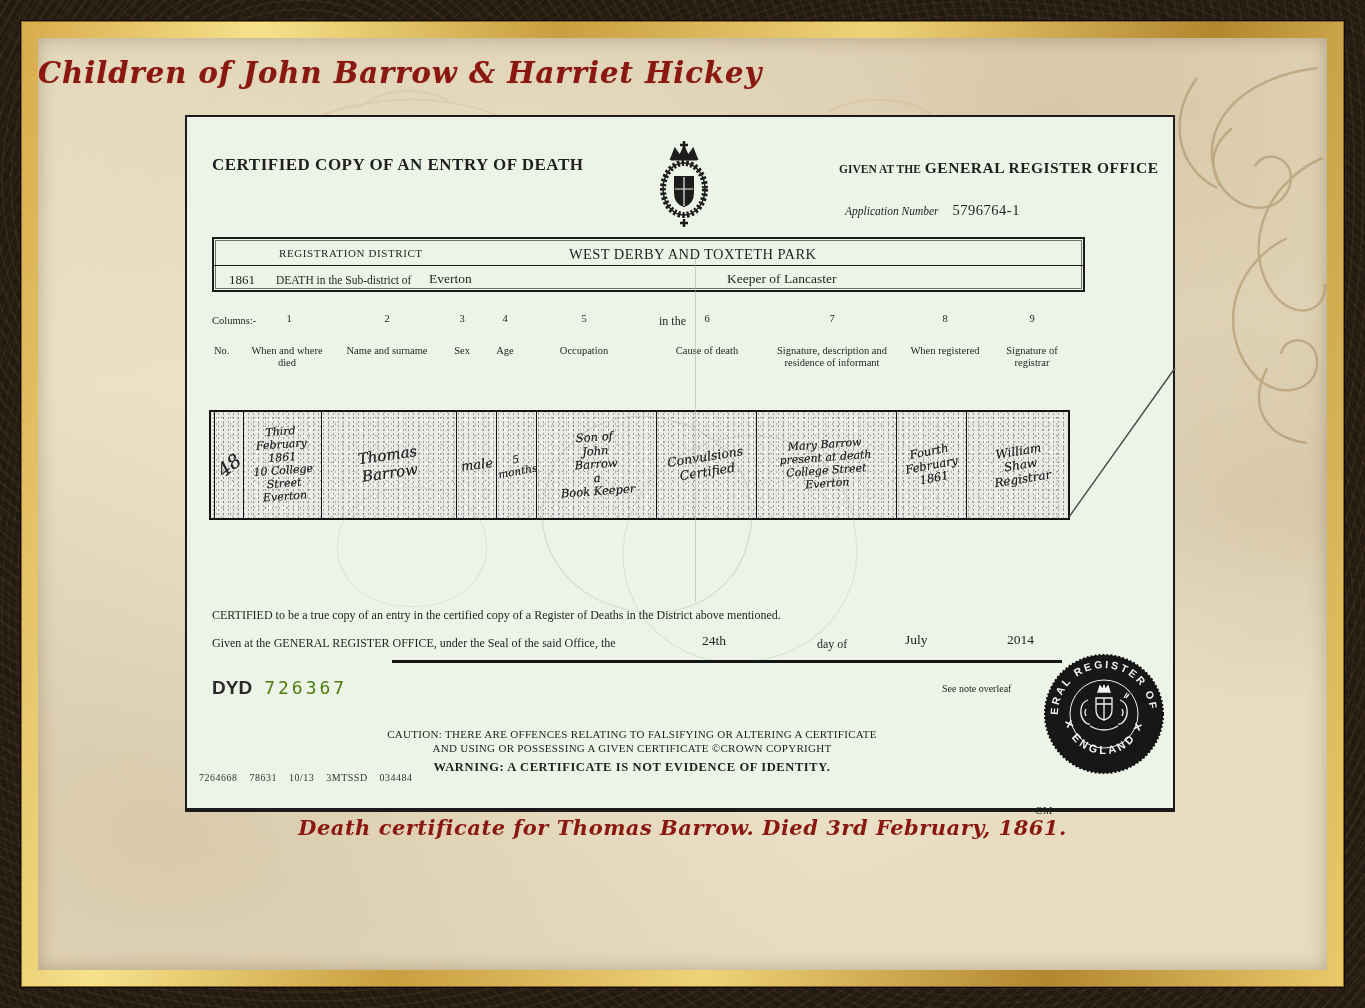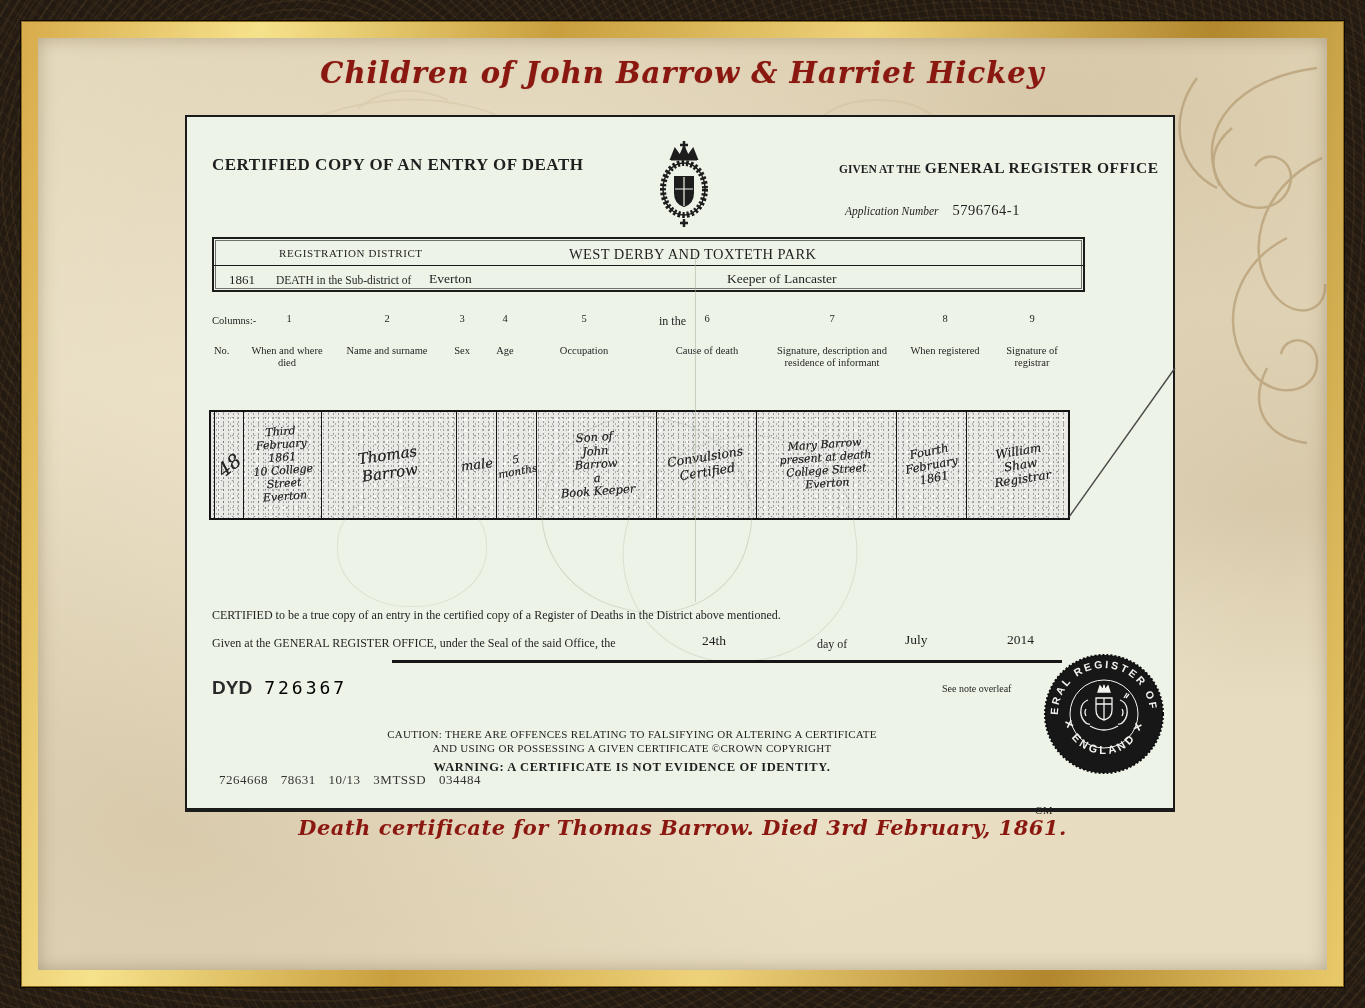--- a/index.html
+++ b/index.html
@@ -25,21 +25,21 @@
       radial-gradient(ellipse at 78% 10%, rgba(168,138,95,.28), transparent 42%),
       radial-gradient(ellipse at 10% 85%, rgba(158,128,88,.20), transparent 40%),
       radial-gradient(ellipse at 45% 40%, rgba(255,250,235,.55), transparent 70%),
       radial-gradient(ellipse at 95% 50%, rgba(150,120,80,.18), transparent 30%),
       radial-gradient(ellipse at 30% 5%, rgba(160,132,92,.16), transparent 35%);
     box-shadow:inset 0 0 18px rgba(90,70,40,.35);
   }
   .flourish{position:absolute;right:0;top:0;pointer-events:none;}
   .flourish2{position:absolute;left:120px;top:10px;pointer-events:none;opacity:.45;}
   .title{
-    position:absolute;top:18px;left:0;width:100%;margin:0;text-align:center;
+    position:absolute;top:18px;left:0;width:100%;margin:0;
     font:bold italic 29px "DejaVu Serif", serif;letter-spacing:1px;color:#8b1810;
     text-shadow:0 0 1px rgba(110,20,10,.4);
   }
   .caption{
     position:absolute;top:777px;left:0;width:100%;text-align:center;
     font:bold italic 21px "DejaVu Serif", serif;color:#8b1810;letter-spacing:.5px;
   }
   
   .cert{
     position:absolute;left:147px;top:77px;width:990px;height:697px;box-sizing:border-box;
@@ -107,29 +107,29 @@
   
   .certline{left:25px;top:491px;font-size:12px;white-space:nowrap;}
   .givenline{left:25px;top:519px;font-size:12px;white-space:nowrap;}
   .fday{left:515px;top:516px;font-size:13.5px;}
   .fdayof{left:630px;top:520px;font-size:12px;}
   .fmonth{left:718px;top:515px;font-size:13.5px;}
   .fyear{left:820px;top:515px;font-size:13.5px;text-align:right;}
   .rule{left:205px;top:543px;width:670px;height:3px;background:#161616;}
   .dyd{left:25px;top:560px;white-space:nowrap;}
   .dyd .pfx{position:static;font:bold 19px "Liberation Sans", sans-serif;color:#2a2a2a;}
-  .dyd .snum{position:static;font:18px "DejaVu Sans Mono", monospace;letter-spacing:3px;color:#000000;margin-left:8px;}
+  .dyd .snum{position:static;font:18px "DejaVu Sans Mono", monospace;letter-spacing:3px;color:#4d7c0f;margin-left:8px;}
   .seenote{left:755px;top:566px;font-size:10px;}
   .sealwrap{left:855px;top:535px;}
   .cmtext{left:848px;top:643px;font-size:10.5px;letter-spacing:1px;margin-top:45px;}
   .cautions{left:120px;top:610px;width:650px;text-align:center;}
   .cautions div{position:static;}
   .cau{font-size:11px;line-height:14px;letter-spacing:.3px;}
   .warn{font-size:12.5px;font-weight:bold;letter-spacing:.6px;margin-top:5px;}
-  .smallprint{left:32px;top:655px;font-size:13px;letter-spacing:.5px;word-spacing:9px;color:#333;}
+  .smallprint{left:12px;top:655px;font-size:10px;letter-spacing:.5px;word-spacing:9px;color:#333;}
 </style>
 </head>
 <body>
 
 <div class="gold">
   <div class="parchment">
 
     <svg class="flourish" width="300" height="420" viewBox="0 0 300 420">
       <g fill="none" stroke="#a5875a" stroke-width="2.5" opacity="0.5">
         <path d="M290,30 C210,40 170,90 190,140 C205,175 250,180 262,150 C272,122 240,108 228,128"></path>

